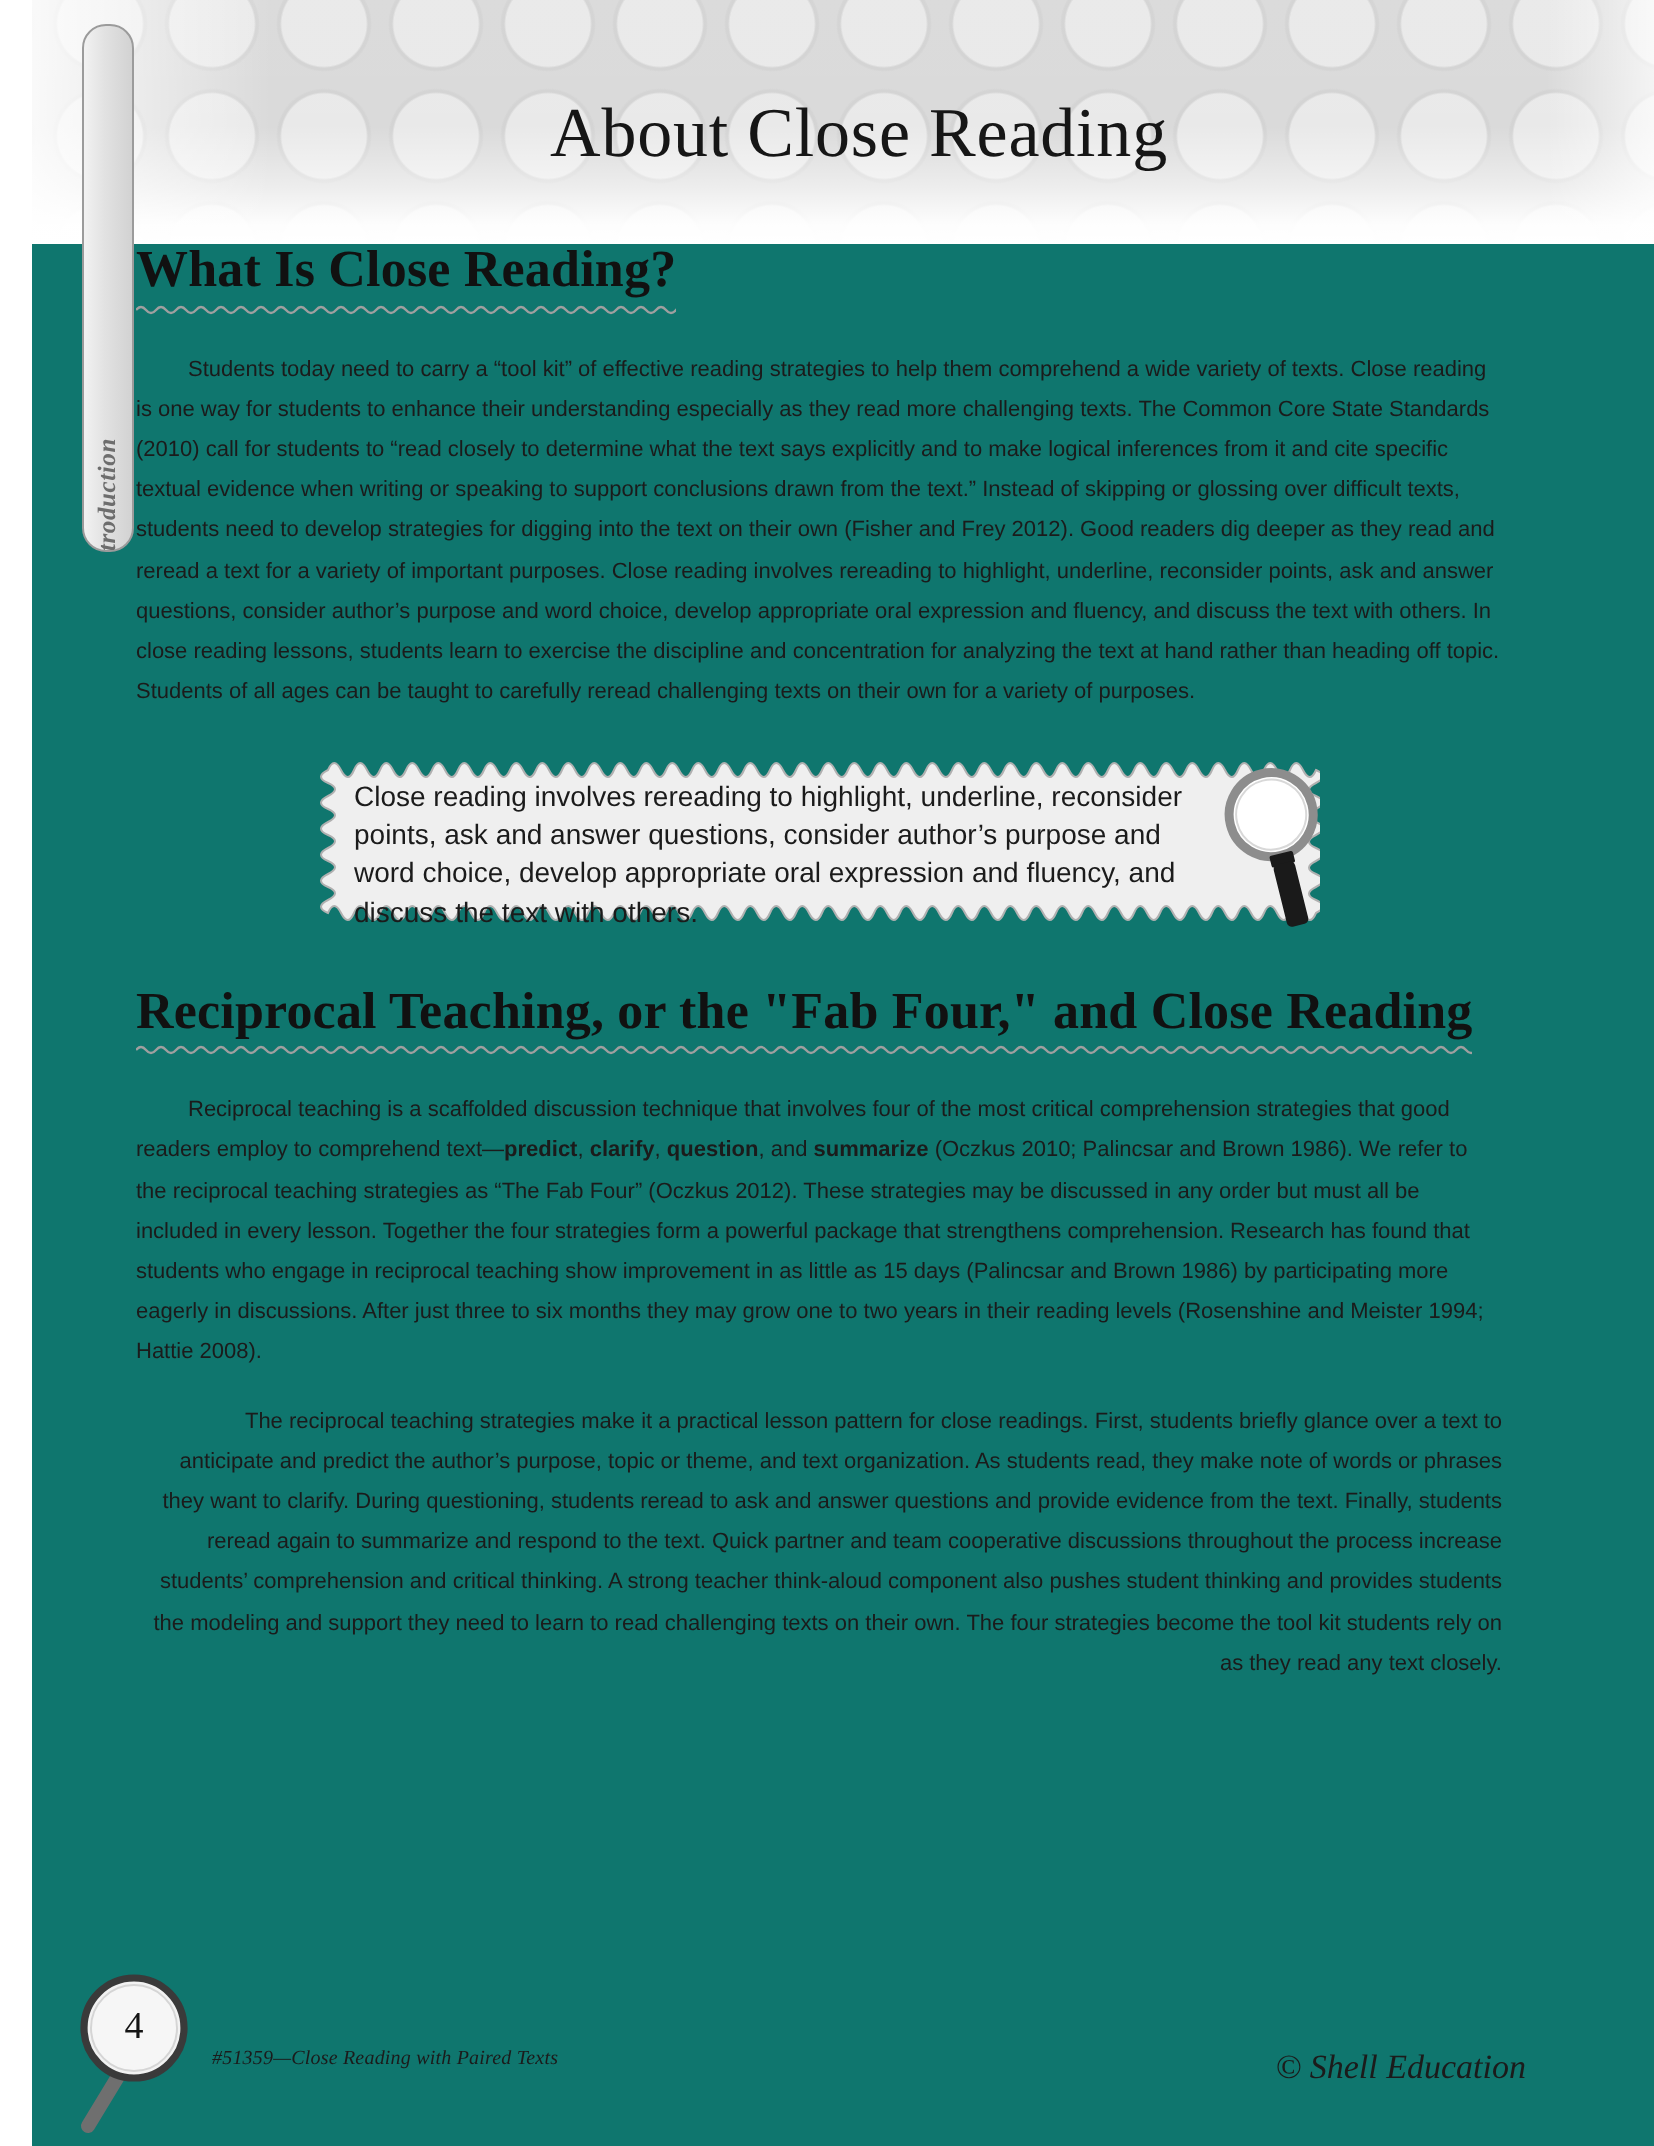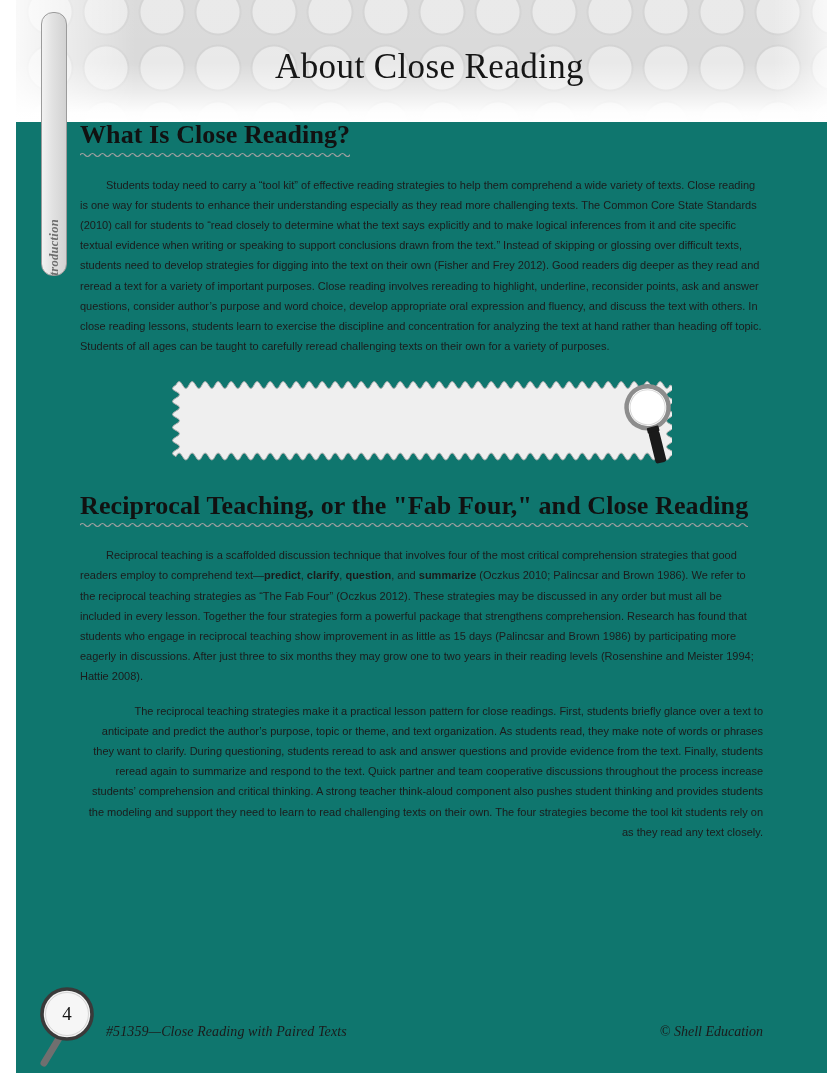--- a/index.html
+++ b/index.html
@@ -107,21 +107,21 @@
   }
   .side-tab-inner {
     position: absolute;
     left: 0; top: 0; right: 0; bottom: 0;
     overflow: hidden;
   }
 
   
   .content {
     position: absolute;
-    left: 64px;
+    left: 52px;
     top: 120px;
     width: 683px;
   }
 
   h2.section-heading {
     margin: 0;
     font-family: "Liberation Serif", serif;
     font-weight: bold;
     font-size: 26px;
     color: #111111;
@@ -202,31 +202,31 @@
     font-size: 19px;
     color: #141414;
     z-index: 4;
   }
   .footer-left {
     position: absolute;
     left: 90px;
     top: 1024px;
     font-family: "Liberation Serif", serif;
     font-style: italic;
-    font-size: 14px;
+    font-size: 10px;
     color: #1b1b1b;
     letter-spacing: 0.1px;
   }
   .footer-right {
     position: absolute;
     right: 80px;
     top: 1024px;
     font-family: "Liberation Serif", serif;
     font-style: italic;
-    font-size: 14px;
+    font-size: 17px;
     color: #1b1b1b;
   }
 </style>
 </head>
 <body>
 
 <div class="page">
 
   <div class="header-band"></div>
   <div class="header-fade"></div>
@@ -276,20 +276,21 @@
                  q-3,7 -6.5,0 t-6.5,0 t-6.5,0 t-6.5,0 t-6.5,0 t-6.5,0 t-6.5,0 t-6.5,0 t-6.5,0 t-6.5,0
                  t-6.5,0 t-6.5,0 t-6.5,0 t-6.5,0 t-6.5,0 t-6.5,0 t-6.5,0 t-6.5,0 t-6.5,0 t-6.5,0
                  t-6.5,0 t-6.5,0 t-6.5,0 t-6.5,0 t-6.5,0 t-6.5,0 t-6.5,0 t-6.5,0 t-6.5,0 t-6.5,0
                  t-6.5,0 t-6.5,0 t-6.5,0 t-6.5,0 t-6.5,0 t-6.5,0 t-6.5,0 t-6.5,0 t-6.5,0 t-6.5,0
                  t-6.5,0 t-6.5,0 t-6.5,0 t-6.5,0 t-6.5,0 t-6.5,0 t-6.5,0 t-6.5,0 t-6.5,0 t-6.5,0
                  t-6.5,0 t-6.5,0 t-6.5,0 t-6.5,0 t-6.5,0 t-6.5,0 t-6.5,0 t-6.5,0 t-6.5,0 t-6.5,0
                  t-6.5,0 t-6.5,0 t-6.5,0 t-6.5,0 t-6.5,0 t-6.5,0 t-6.5,0 t-6.5,0 t-6.5,0 t-6.5,0
                  t-6.5,0 t-6.5,0 t-6.5,0 t-6.5,0 t-6.5,0 t-6.5,0
                  q-7,-3 0,-6.5 t0,-6.5 t0,-6.5 t0,-6.5 t0,-6.5 t0,-6.5 t0,-6.5 t0,-6.5 t0,-6.5 t0,-6.5 t0,-6.5 z" fill="#efefef" stroke="#b0b0b0" stroke-width="1"></path>
       </svg>
+      <div class="callout-text">Close reading involves rereading to highlight, underline, reconsider points, ask and answer questions, consider author’s purpose and word choice, develop appropriate oral expression and fluency, and discuss the text with others.</div>
       <svg class="callout-glass" viewBox="0 0 72 96">
         <g transform="rotate(-14 36 40)">
           <circle cx="36" cy="30" r="21" fill="#ffffff" stroke="#8d8d8d" stroke-width="4.5"></circle>
           <circle cx="36" cy="30" r="17.5" fill="#ffffff" stroke="#d8d8d8" stroke-width="1"></circle>
           <rect x="30" y="50" width="12" height="6" rx="1" fill="#1a1a1a"></rect>
           <rect x="30.5" y="55" width="11" height="32" rx="2.5" fill="#1a1a1a"></rect>
         </g>
       </svg>
     </div>
 

